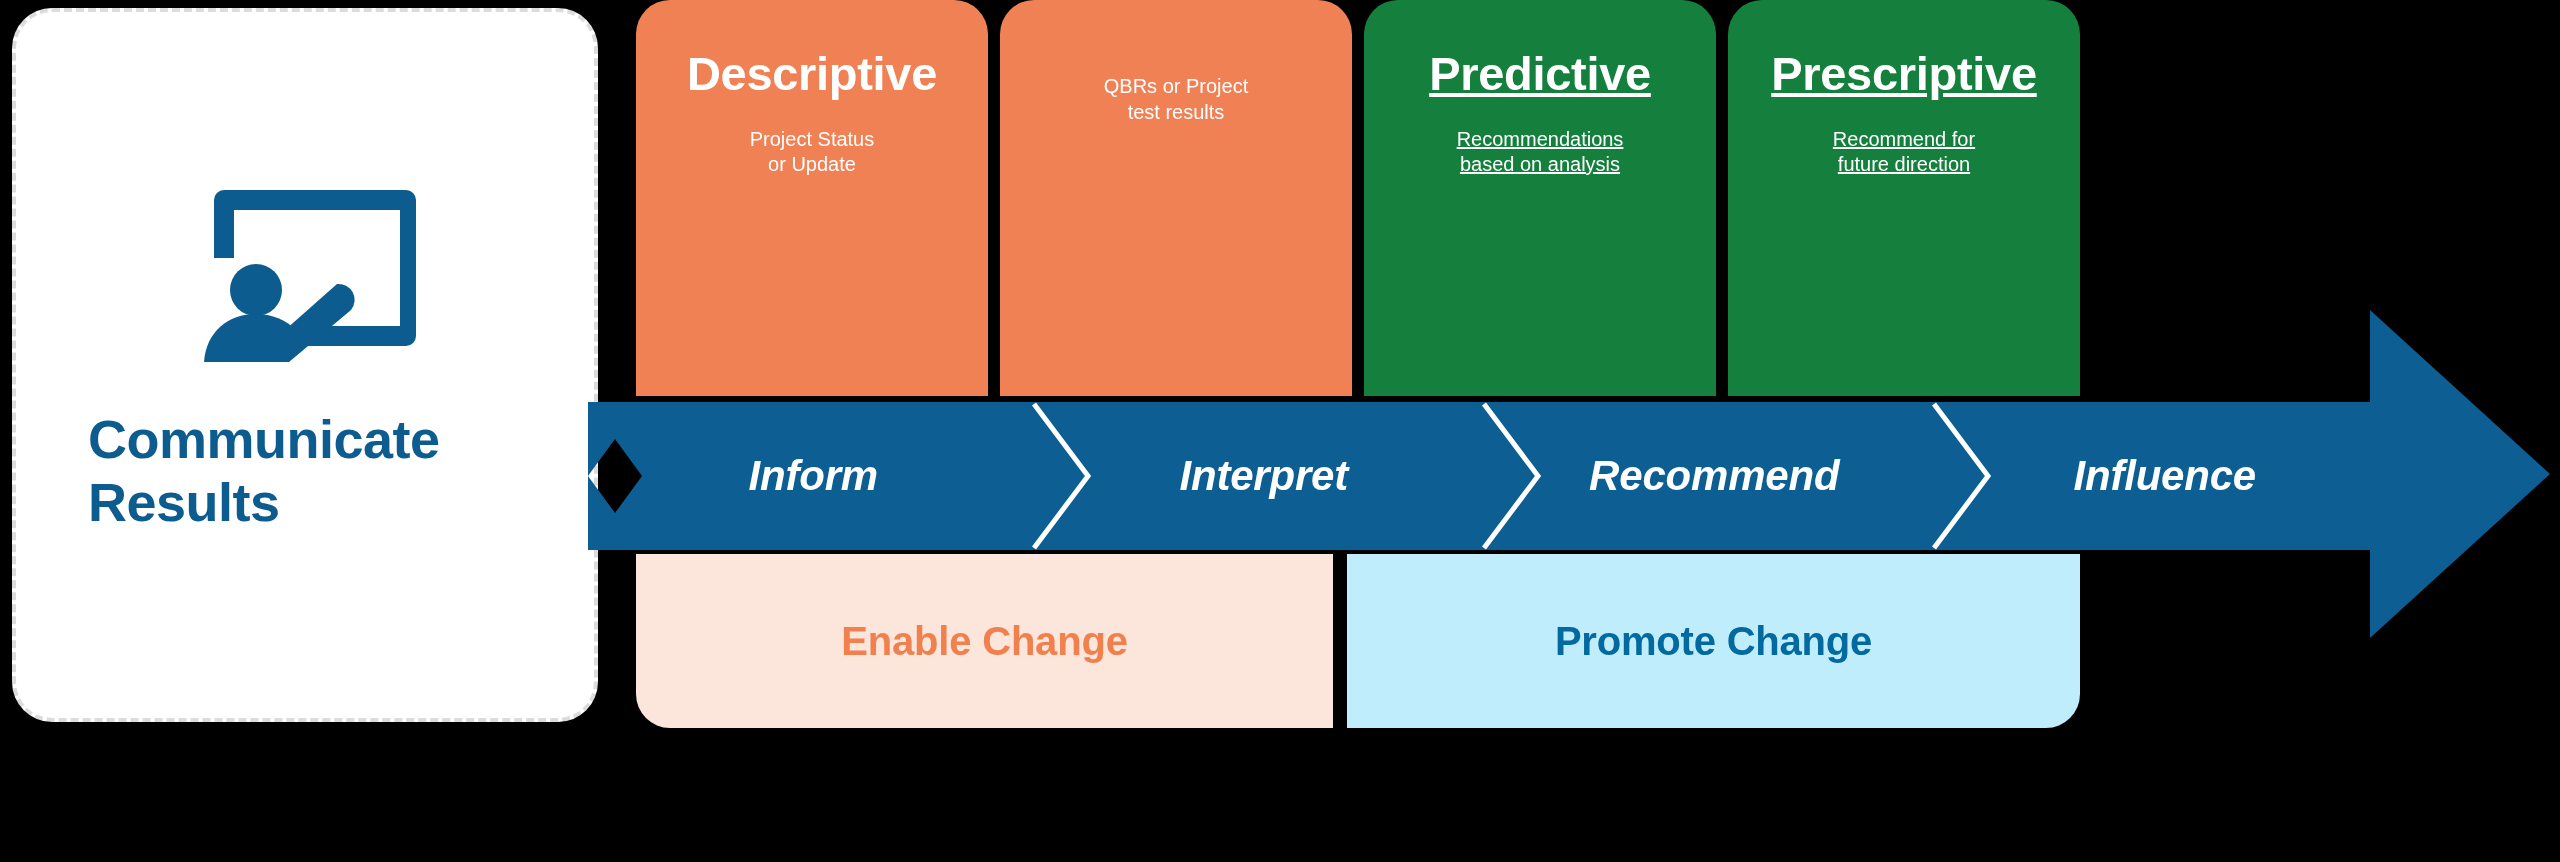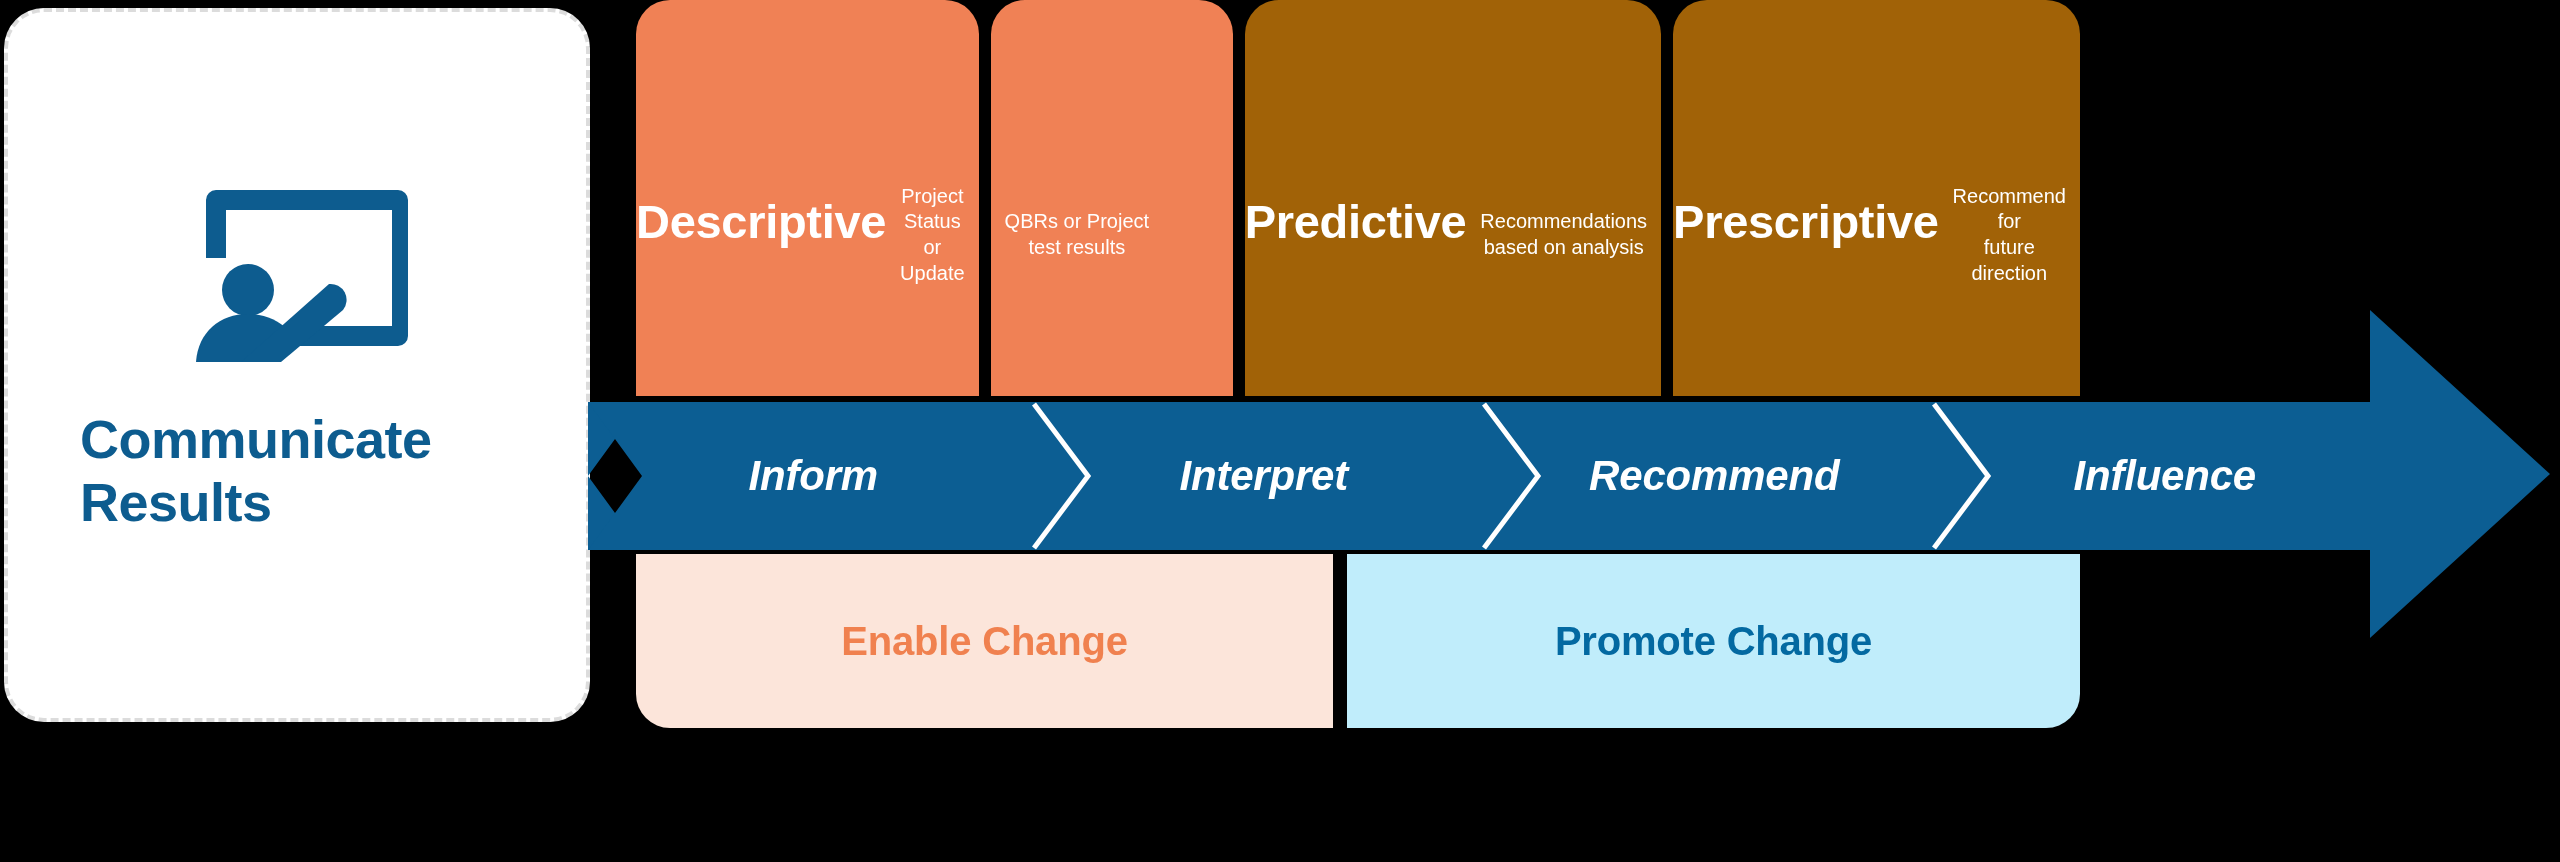--- a/index.html
+++ b/index.html
@@ -17,21 +17,21 @@
     position: relative;
     width: 2560px;
     height: 862px;
     background: #000000;
     overflow: hidden;
   }
 
   
   .left-card {
     position: absolute;
-    left: 4px;
+    left: 12px;
     top: 8px;
     width: 586px;
     height: 714px;
     background: #ffffff;
     border: 4px dashed #dcdcdc;
     border-radius: 40px;
     box-sizing: border-box;
     display: flex;
     flex-direction: column;
     align-items: center;
@@ -66,30 +66,30 @@
     height: 396px;
     display: flex;
     gap: 12px;
   }
   .card {
     flex: 1 1 0;
     border-radius: 0 0 0 0;
     border-top-left-radius: 34px;
     border-top-right-radius: 34px;
     display: flex;
-    flex-direction: row;
+    flex-direction: column;
     align-items: center;
     justify-content: flex-start;
     padding-top: 48px;
     box-sizing: border-box;
     color: #ffffff;
     text-align: center;
   }
   .card.orange { background: #f08155; }
-  .card.teal   { background: #a16207; }
+  .card.teal   { background: #15803d; text-decoration: underline; }
 
   .card-title {
     font-size: 47px;
     font-weight: bold;
     line-height: 1.12;
     letter-spacing: -0.3px;
   }
   .card-sub {
     margin-top: 26px;
     font-size: 20px;

